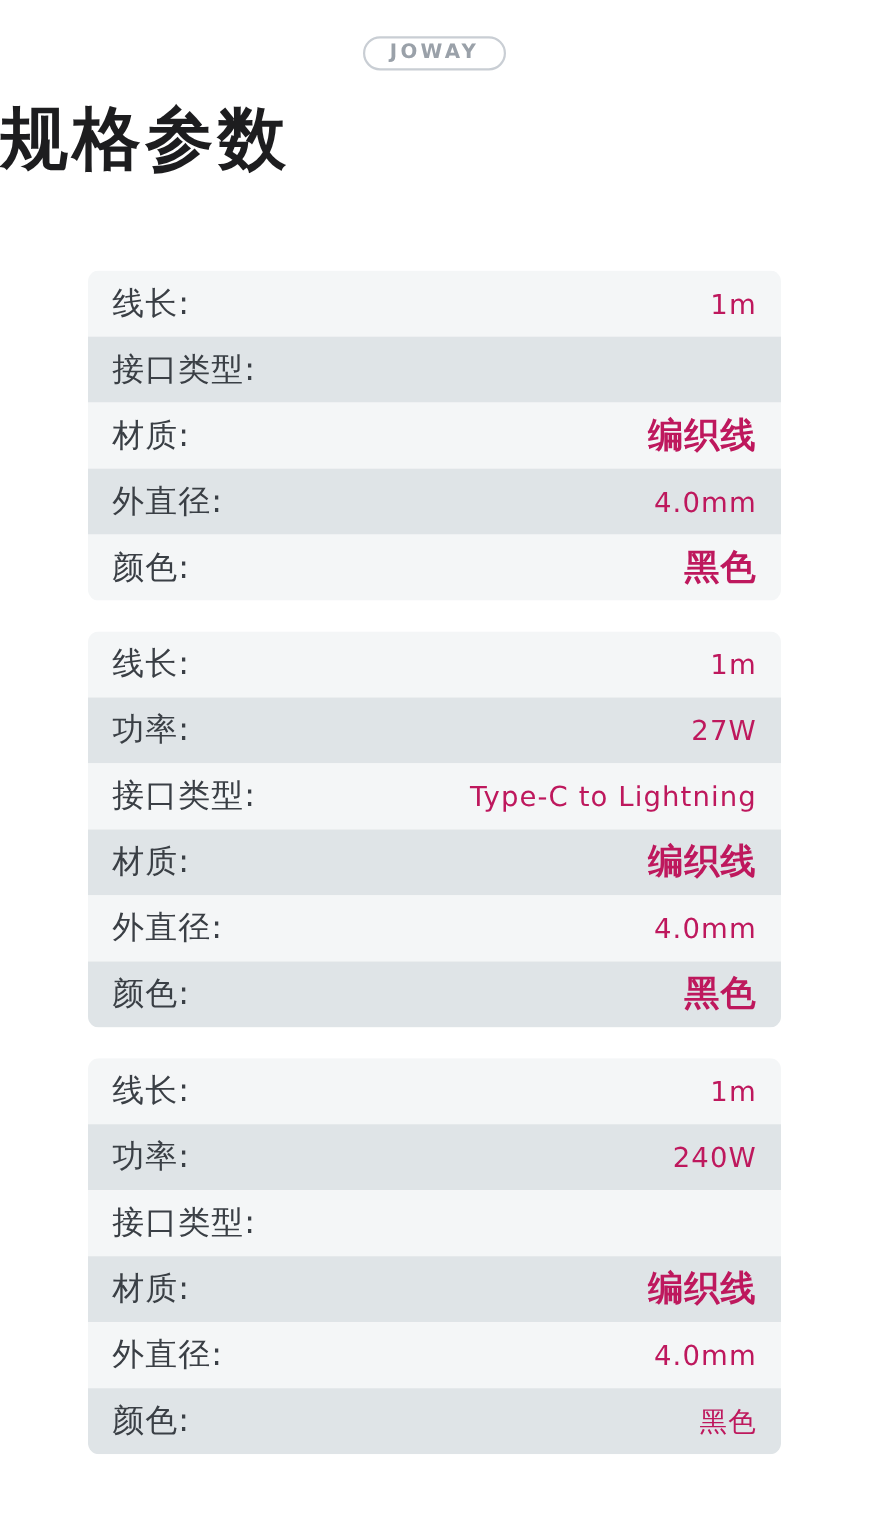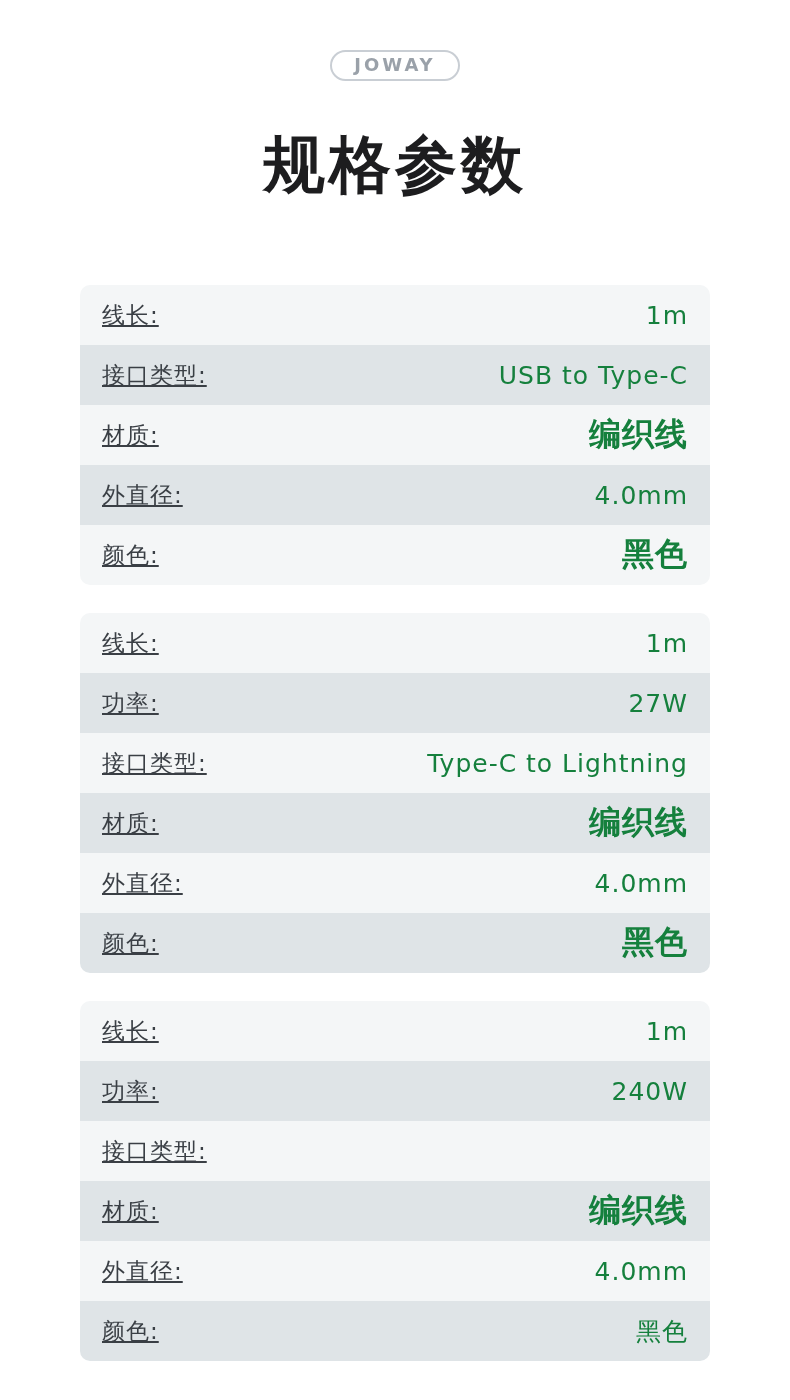--- a/index.html
+++ b/index.html
@@ -18,47 +18,46 @@
     position: relative;
     width: 790px;
     height: 1400px;
     box-sizing: border-box;
   }
 
   
   .logo-wrap {
     display: flex;
     justify-content: center;
-    padding-top: 50px;
+    padding-top: 33px;
   }
   .logo {
     border: 2px solid #c9ced4;
     border-radius: 16px;
     padding: 4px 22px 5px 22px;
     display: inline-flex;
     align-items: center;
     gap: 5px;
     line-height: 1;
   }
   .logo-text {
     font-size: 18px;
     font-weight: 700;
     letter-spacing: 3px;
     color: #9aa1a9;
     font-family: "DejaVu Sans", sans-serif;
   }
 
   
   .title {
-    text-align: center;
     font-size: 62px;
     font-weight: 700;
     letter-spacing: 4px;
     color: #1d1d1f;
-    margin-top: 42px;
+    margin-top: 20px;
     font-family: Liberation Serif, serif;
   }
 
   
   .tables {
     margin-top: 78px;
     padding: 0 80px;
     box-sizing: border-box;
   }
   .spec-table {
@@ -71,30 +70,29 @@
     align-items: center;
     justify-content: space-between;
     height: 60px;
     padding: 0 22px;
     box-sizing: border-box;
   }
   .row-light { background: #f4f6f7; }
   .row-dark  { background: #dfe4e7; }
 
   .spec-label {
-    font-size: 23px;
+    font-size: 29px;
     color: #3a3f45;
     letter-spacing: 1px;
     white-space: nowrap;
     font-family: "DejaVu Sans", "Liberation Sans", sans-serif;
-    text-decoration: underline;
   }
   .spec-value {
     font-size: 25px;
-    color: #15803d;
+    color: #be185d;
     letter-spacing: 1px;
     white-space: nowrap;
     text-align: right;
     font-family: "DejaVu Sans", "Liberation Sans", sans-serif;
   }
   .spec-value.cjk {
     font-weight: 700;
     font-size: 32px;
   }
 </style>
@@ -112,21 +110,20 @@
   <div class="title">规格参数</div>
 
   <div class="tables">
       <div class="spec-table">
         <div class="spec-row row-light">
           <span class="spec-label">线长:</span>
           <span class="spec-value">1m</span>
         </div>
         <div class="spec-row row-dark">
           <span class="spec-label">接口类型:</span>
-          <span class="spec-value">USB to Type-C</span>
         </div>
         <div class="spec-row row-light">
           <span class="spec-label">材质:</span>
           <span class="spec-value cjk">编织线</span>
         </div>
         <div class="spec-row row-dark">
           <span class="spec-label">外直径:</span>
           <span class="spec-value">4.0mm</span>
         </div>
         <div class="spec-row row-light">

